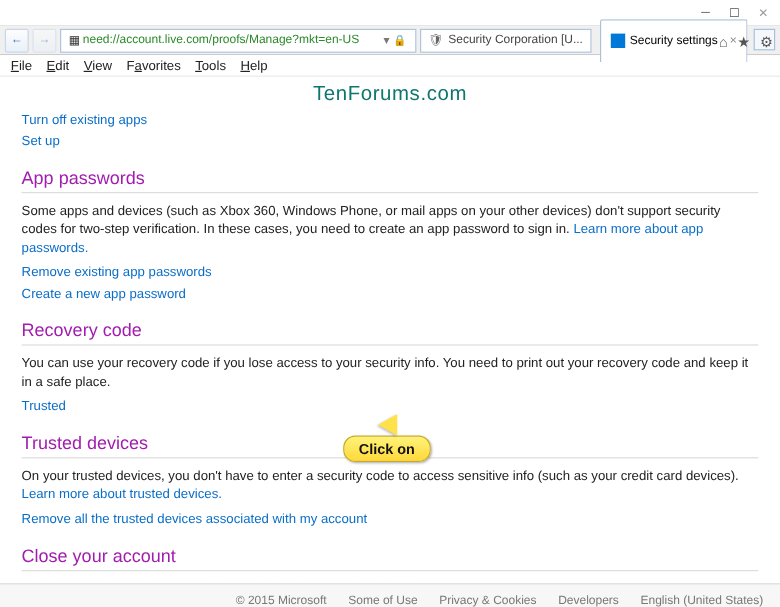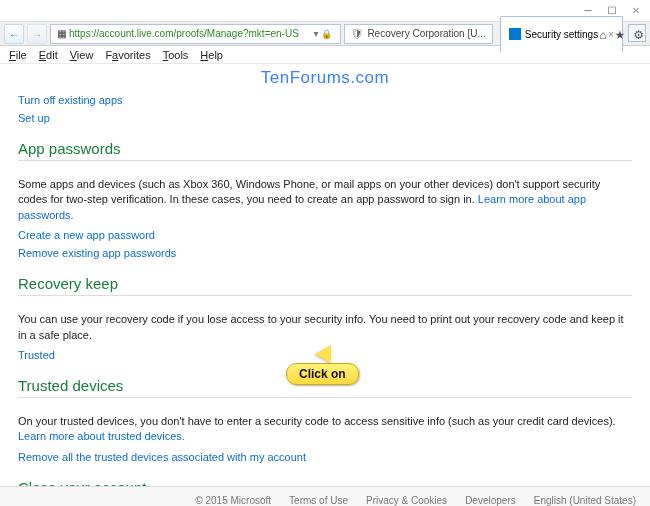--- a/index.html
+++ b/index.html
@@ -16,54 +16,54 @@
 .tab { background: #fff; border: 1px solid #a8c0d8; border-bottom: none; height: 36px; padding: 0 8px; display: flex; align-items: center; font-size: 10px; gap: 4px; border-radius: 2px 2px 0 0; }
 .tab-icon { width: 12px; height: 12px; background: #0078d7; display: inline-block; }
 .tab-close { color: #888; font-size: 10px; margin-left: 6px; }
 .tab-new { width: 18px; height: 18px; border: 1px solid #a8c0d8; background: #f4f8fc; margin-left: 2px; margin-bottom: 1px; }
 .menubar { height: 18px; background: #fff; border-bottom: 1px solid #e8e8e8; display: flex; align-items: center; padding: 4px 4px; font-size: 11px; color: #222; gap: 2px; }
 .menubar span { padding: 1px 5px; }
 .menubar span u { text-decoration: underline; }
 .toolbar-right { position: absolute; top: 24px; right: 6px; display: flex; gap: 8px; align-items: center; height: 22px; }
 .toolbar-right .ico { font-size: 12px; color: #555; }
 .content { padding: 0 18px; color: #222; font-size: 11px; background: #fff; height: calc(506px - 22px - 24px - 18px - 20px); overflow: hidden; position: relative; }
-.watermark { color: #3b82f6; font-size: 17px; font-weight: 300; text-align: center; padding-top: 4px; letter-spacing: 0.5px; }
+.watermark { color: #0f766e; font-size: 17px; font-weight: 300; text-align: center; padding-top: 4px; letter-spacing: 0.5px; }
 .link { color: #0a6ec8; cursor: pointer; }
 .link-block { display: block; margin: 6px 0; color: #0a6ec8; }
-.section-title { font-size: 15px; font-weight: 300; color: #15803d; margin-top: 16px; margin-bottom: 3px; }
+.section-title { font-size: 15px; font-weight: 300; color: #a21caf; margin-top: 16px; margin-bottom: 3px; }
 .divider { border-bottom: 1px solid #ddd; margin-bottom: 8px; }
-.para { line-height: 1.4; margin-bottom: 6px; margin-top: 16px; }
+.para { line-height: 1.4; margin-bottom: 6px; }
 .callout { position: absolute; left: 288px; top: 281px; display: flex; align-items: center; flex-direction: column; }
 .callout-tail { width: 0; height: 0; border-top: 9px solid transparent; border-bottom: 9px solid transparent; border-right: 16px solid #ffe24a; filter: drop-shadow(-1px 1px 1px rgba(0,0,0,0.25)); }
 .callout-body { background: linear-gradient(#fff27a,#ffd93a); border: 1px solid #c9aa1f; border-radius: 10px; padding: 3px 12px; font-weight: bold; font-size: 12px; color: #111; box-shadow: 1px 1px 2px rgba(0,0,0,0.3); margin-left: -2px; }
 .footer { position: absolute; bottom: 0; left: 0; right: 0; height: 20px; border-top: 1px solid #ddd; background: #f7f7f7; display: flex; align-items: flex-end; justify-content: flex-end; padding: 0 14px; font-size: 10px; color: #777; gap: 18px; }
 .icon-sm { width: 14px; height: 14px; display: inline-flex; align-items: center; justify-content: center; }
 </style>
 </head>
 <body>
 
 <div class="titlebar">
   <div class="win-btn">─</div>
   <div class="win-btn">☐</div>
   <div class="win-btn win-close">✕</div>
 </div>
 
 <div class="addrbar">
   <div class="nav-arrow">←</div>
   <div class="nav-arrow" style="opacity:.5">→</div>
   <div class="url-field">
     <span class="icon-sm">▦</span>
-    <span class="url-green">https://account.live.com/proofs/Manage?mkt=en-US</span>
+    <span class="url-green">need://account.live.com/proofs/Manage?mkt=en-US</span>
     <span style="flex:1"></span>
     <span style="color:#777;">▾ </span>
     <span class="url-lock">🔒</span>
   </div>
   <div class="cert">
     <span style="color:#666;margin-right:4px">🛡</span>
-    <span>Recovery Corporation [U...</span>
+    <span>Security Corporation [U...</span>
   </div>
   <div class="tab" style="margin-left:4px;">
     <span class="tab-icon"></span>
     <span>Security settings</span>
     <span class="tab-close">×</span>
   </div>
   <div class="tab-new"></div>
   <div class="toolbar-right">
     <span class="ico">⌂</span>
     <span class="ico">★</span>
@@ -84,24 +84,24 @@
   <div class="watermark">TenForums.com</div>
 
   <a class="link-block">Turn off existing apps</a>
   <a class="link-block">Set up</a>
 
   <div class="section-title">App passwords</div>
   <div class="divider"></div>
   <p class="para">
     <span>Some apps and devices (such as Xbox 360, Windows Phone, or mail apps on your other devices) don't support security codes for two-step verification. In these cases, you need to create an app password to sign in. </span><a class="link">Learn more about app passwords.</a>
   </p>
+  <a class="link-block">Remove existing app passwords</a>
   <a class="link-block">Create a new app password</a>
-  <a class="link-block">Remove existing app passwords</a>
 
-  <div class="section-title">Recovery keep</div>
+  <div class="section-title">Recovery code</div>
   <div class="divider"></div>
   <p class="para">You can use your recovery code if you lose access to your security info. You need to print out your recovery code and keep it in a safe place.</p>
   <a class="link-block">Trusted</a>
 
   <div class="section-title">Trusted devices</div>
   <div class="divider"></div>
   <p class="para">
     <span>On your trusted devices, you don't have to enter a security code to access sensitive info (such as your credit card devices). </span><a class="link">Learn more about trusted devices.</a>
   </p>
   <a class="link-block">Remove all the trusted devices associated with my account</a>
@@ -112,17 +112,17 @@
   </div>
 
   <div class="section-title">Close your account</div>
   <div class="divider"></div>
   <p class="para">Closing your Microsoft account deletes all the data associated with it.</p>
 
 </div>
 
 <div class="footer">
   <span>© 2015 Microsoft</span>
-  <a class="link" style="color:#777">Terms of Use</a>
+  <a class="link" style="color:#777">Some of Use</a>
   <a class="link" style="color:#777">Privacy &amp; Cookies</a>
   <a class="link" style="color:#777">Developers</a>
   <a class="link" style="color:#777">English (United States)</a>
 </div>
 
 </body></html>

